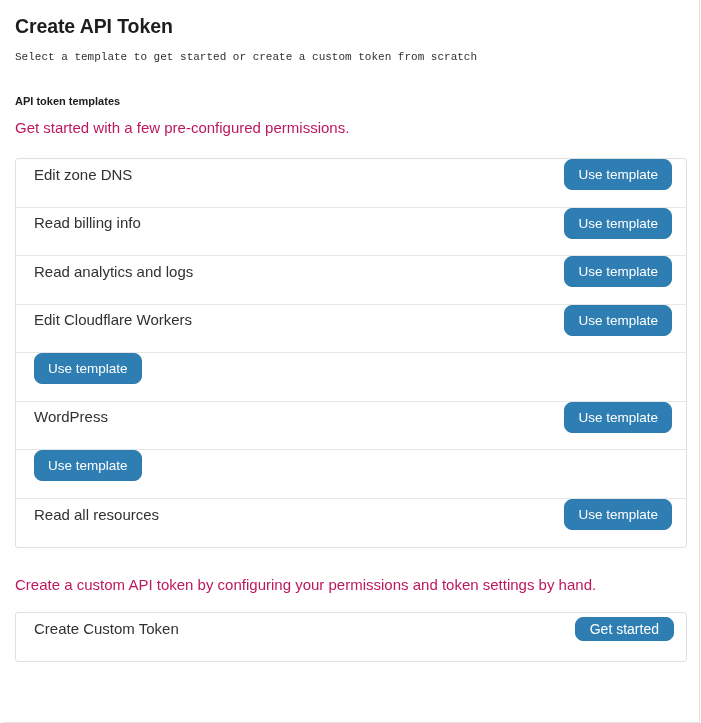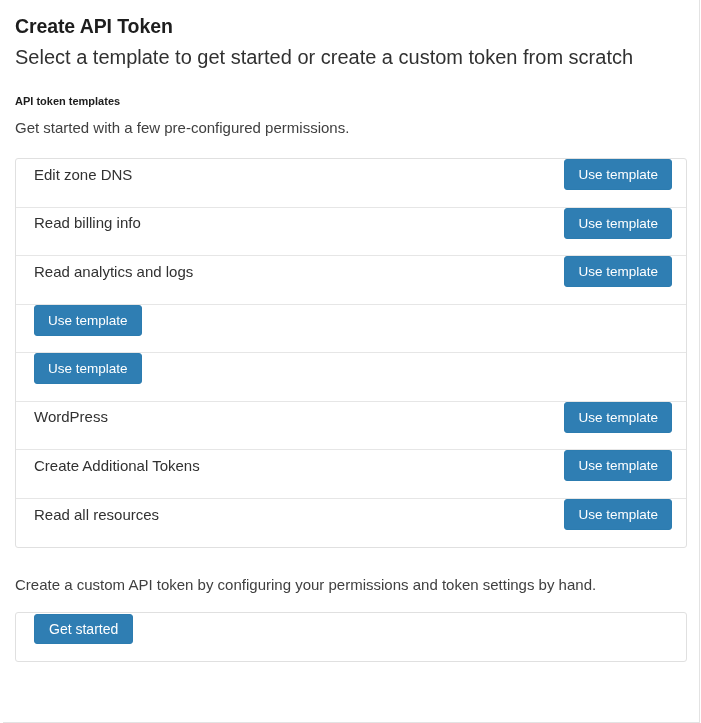--- a/index.html
+++ b/index.html
@@ -37,34 +37,35 @@
   }
   .page-title {
     font-size: 19.5px;
     font-weight: bold;
     color: #1d1d1d;
     letter-spacing: -0.1px;
     margin: 0 0 0 0;
     line-height: 28px;
   }
   .page-subtitle {
-    font-size: 20px;
+    font-size: 11px;
     color: #313131;
     line-height: 22px;
     margin-top: 6px;
+    font-family: Liberation Mono, monospace;
   }
   .section-heading {
     font-size: 11px;
     font-weight: bold;
     color: #1d1d1d;
     line-height: 20px;
   }
   .section-desc {
     font-size: 15px;
-    color: #404040;
+    color: #be185d;
     line-height: 22px;
     margin-top: 6px;
   }
   .templates-block {
     margin-top: 23px;
   }
   .list {
     margin-top: 19px;
     border: 1px solid #e0e0e0;
     border-radius: 3px;
@@ -89,31 +90,31 @@
     color: #313131;
     line-height: 20px;
   }
   .btn {
     display: inline-flex;
     align-items: center;
     justify-content: center;
     height: 31px;
     padding: 0 13px;
     border: 1px solid #2c7cb0;
-    border-radius: 3px;
+    border-radius: 8px;
     background: #2f7eb3;
     color: #ffffff;
     font-size: 13.5px;
     font-family: "Liberation Sans", sans-serif;
     line-height: 1;
     cursor: pointer;
     white-space: nowrap;
   }
   .btn-get-started {
-    height: 30px;
+    height: 24px;
     padding: 0 14px;
     font-size: 14px;
   }
   .custom-block {
     margin-top: 26px;
   }
   .custom-list {
     margin-top: 16px;
   }
   .custom-row {
@@ -148,50 +149,51 @@
           <span class="row-label">Read billing info</span>
           <button class="btn">Use template</button>
         </div>
 
         <div class="row">
           <span class="row-label">Read analytics and logs</span>
           <button class="btn">Use template</button>
         </div>
 
         <div class="row">
+          <span class="row-label">Edit Cloudflare Workers</span>
           <button class="btn">Use template</button>
         </div>
 
         <div class="row">
           <button class="btn">Use template</button>
         </div>
 
         <div class="row">
           <span class="row-label">WordPress</span>
           <button class="btn">Use template</button>
         </div>
 
         <div class="row">
-          <span class="row-label">Create Additional Tokens</span>
           <button class="btn">Use template</button>
         </div>
 
         <div class="row">
           <span class="row-label">Read all resources</span>
           <button class="btn">Use template</button>
         </div>
 
       </div>
     </div>
 
     <div class="custom-block">
       <div class="section-desc">Create a custom API token by configuring your permissions and token settings by hand.</div>
 
       <div class="list custom-list">
         <div class="row custom-row">
+          <span class="row-label">Create Custom Token</span>
           <button class="btn btn-get-started">Get started</button>
         </div>
       </div>
     </div>
 
     <div class="bottom-spacer"></div>
 
   </div>
 </div>
 

